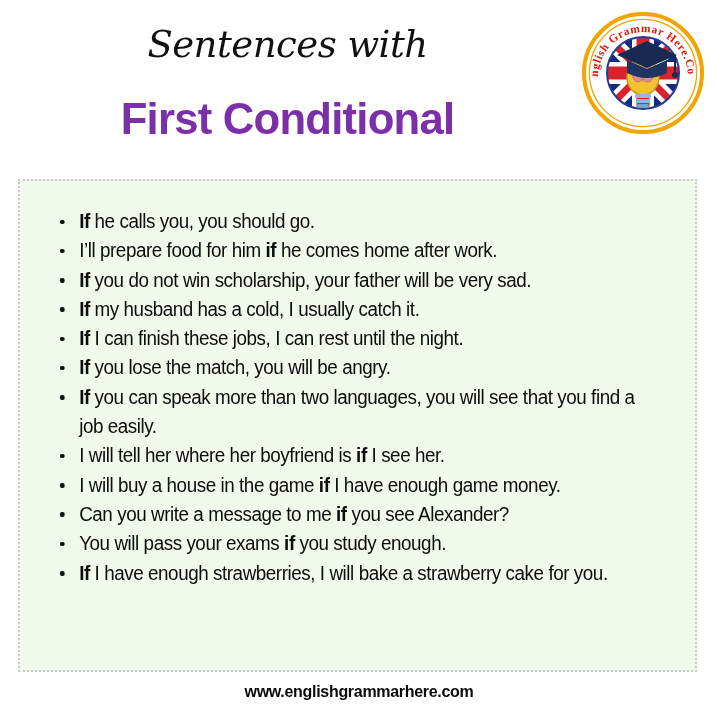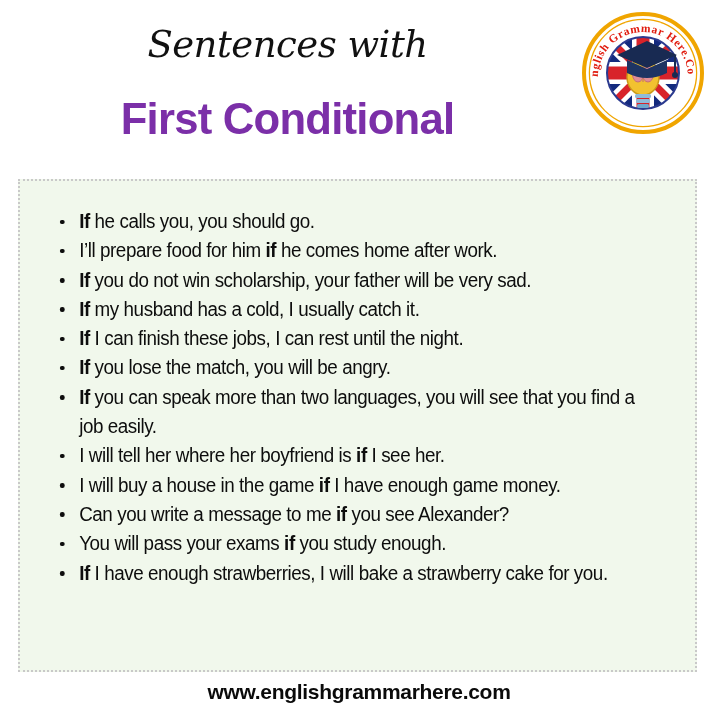--- a/index.html
+++ b/index.html
@@ -117,21 +117,21 @@
 
   
   #footer {
     position: absolute;
     left: 0;
     top: 678px;
     width: 718px;
     text-align: center;
     font-family: "Liberation Sans", sans-serif;
     font-weight: bold;
-    font-size: 21px;
+    font-size: 16px;
     line-height: 28px;
     color: #0A0A0A;
     letter-spacing: -0.3px;
   }
 </style>
 </head>
 <body>
 
 <div id="header">
 

